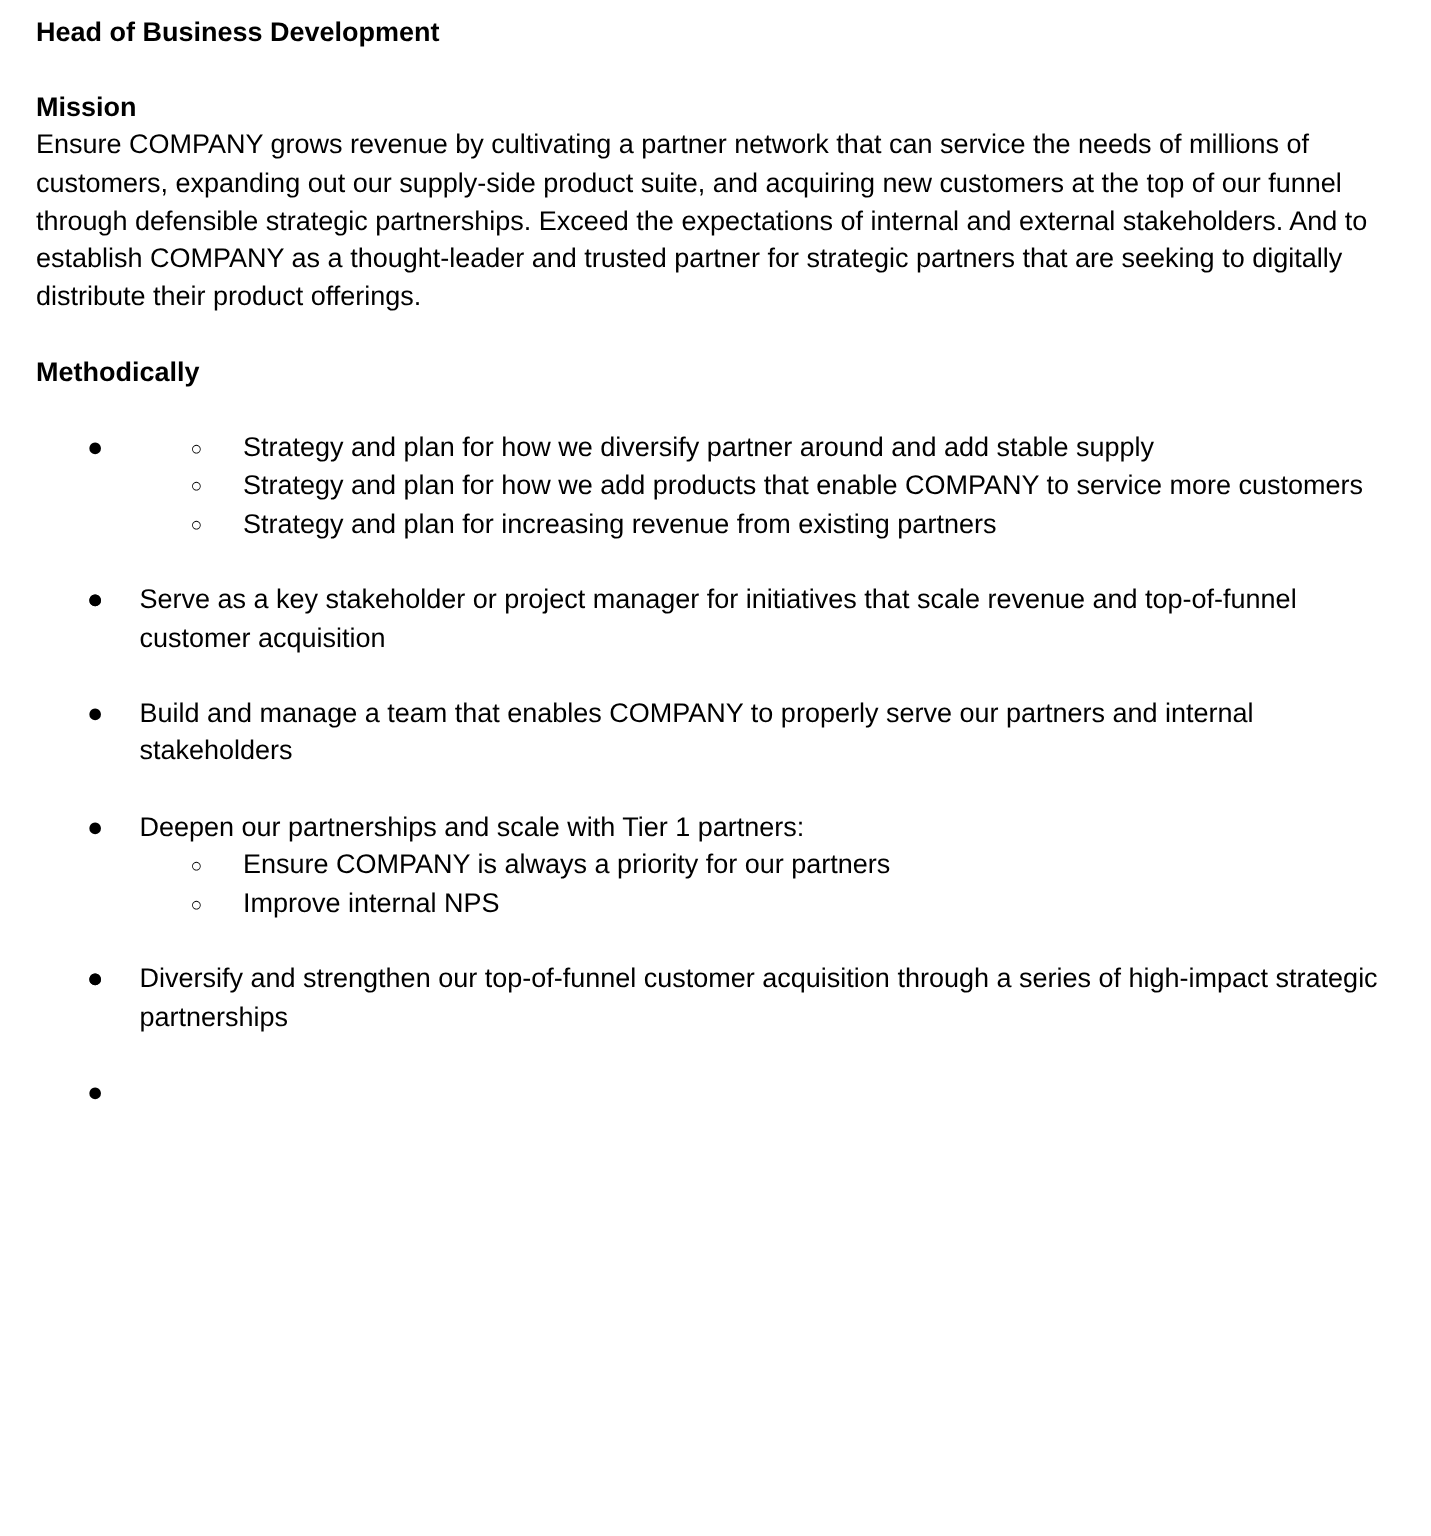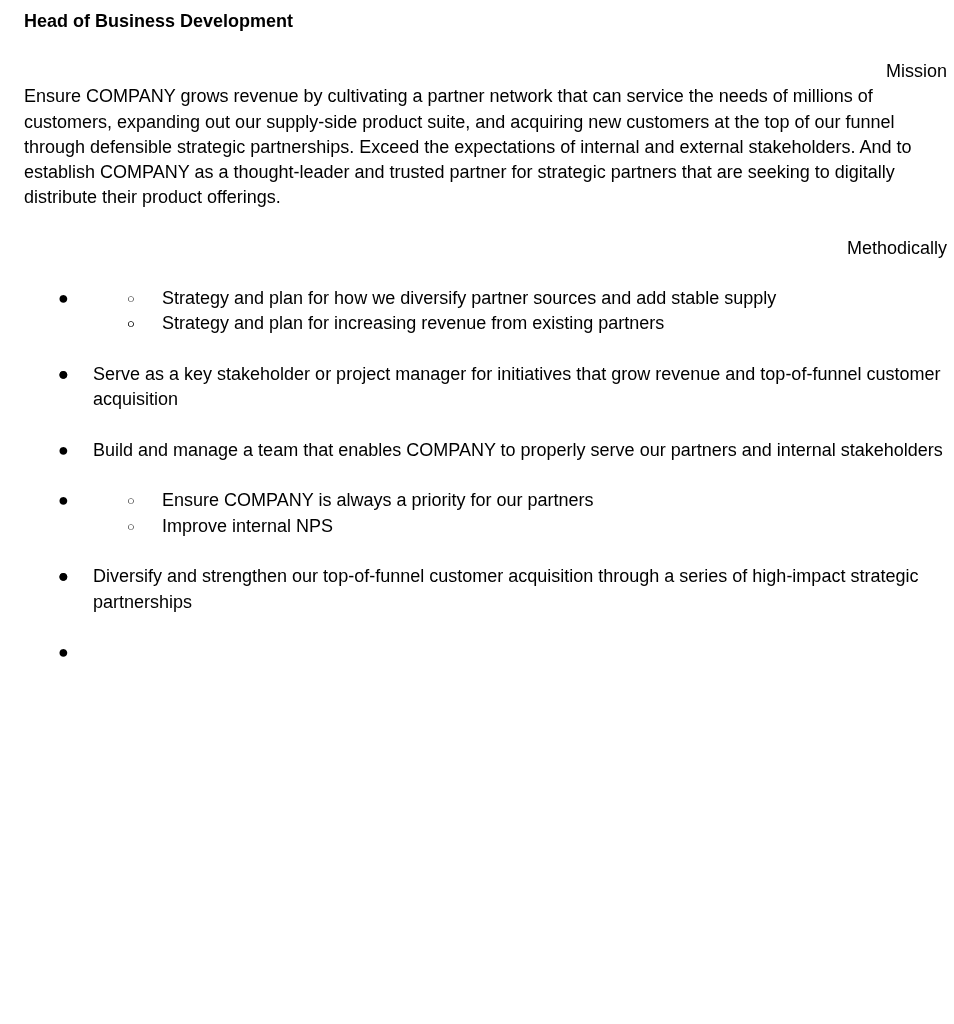--- a/index.html
+++ b/index.html
@@ -1,24 +1,24 @@
 <!DOCTYPE html>
 <html><head>
 <meta charset="utf-8">
 <style>
   html, body { margin: 0; padding: 0; background: #ffffff; }
   body {
     width: 954px; height: 1024px; overflow: hidden;
     font-family: "Liberation Sans", sans-serif;
     color: #000000; font-size: 18px; line-height: 25.3px;
   }
-  .doc { position: relative; padding: 9px 7px 0 24px; }
+  .doc { position: relative; padding: 9px 24px 0 24px; }
   .title { font-weight: bold; margin: 0; height: 25px; }
   .gap { height: 25px; }
-  .heading { font-weight: normal; margin: 0; text-align: right; }
+  .heading { font-weight: bold; margin: 0; }
   .para { margin: 0; }
   ul.l1 { list-style: none; margin: 0; padding: 0; }
   ul.l1 > li { position: relative; padding-left: 69px; }
   ul.l1 > li + li { margin-top: 25.3px; }
   .bullet { position: absolute; left: 34px; top: 0; width: 10px; text-align: center; }
   ul.l2 { list-style: none; margin: 0; padding: 0; }
   ul.l2 > li { position: relative; padding-left: 69px; margin-left: 0; }
   .sub-bullet { position: absolute; left: 34px; top: 0; font-size: 13px; }
 </style>
 </head>
@@ -34,44 +34,46 @@
 
   <p class="heading">Methodically</p>
   <div class="gap"></div>
 
   <ul class="l1">
     <li>
       <span class="bullet">●</span>
       <ul class="l2" style="margin-left:-69px;padding-left:69px;">
         <li>
           <span class="sub-bullet">○</span>
-          <span>Strategy and plan for how we diversify partner sources and add stable supply</span>
+          <span>Strategy and plan for how we diversify partner around and add stable supply</span>
         </li>
         <li>
           <span class="sub-bullet">○</span>
+          <span>Strategy and plan for how we add products that enable COMPANY to service more customers</span>
         </li>
         <li>
           <span class="sub-bullet">○</span>
           <span>Strategy and plan for increasing revenue from existing partners</span>
         </li>
       </ul>
     </li>
     <li>
       <span class="bullet">●</span>
     </li>
     <li>
       <span class="bullet">●</span>
-      <span>Serve as a key stakeholder or project manager for initiatives that grow revenue and top-of-funnel customer acquisition</span>
+      <span>Serve as a key stakeholder or project manager for initiatives that scale revenue and top-of-funnel customer acquisition</span>
     </li>
     <li>
       <span class="bullet">●</span>
       <span>Build and manage a team that enables COMPANY to properly serve our partners and internal stakeholders</span>
     </li>
     <li>
       <span class="bullet">●</span>
+      <span>Deepen our partnerships and scale with Tier 1 partners:</span>
       <ul class="l2" style="margin-left:-69px;padding-left:69px;">
         <li>
           <span class="sub-bullet">○</span>
           <span>Ensure COMPANY is always a priority for our partners</span>
         </li>
         <li>
           <span class="sub-bullet">○</span>
           <span>Improve internal NPS</span>
         </li>
       </ul>

